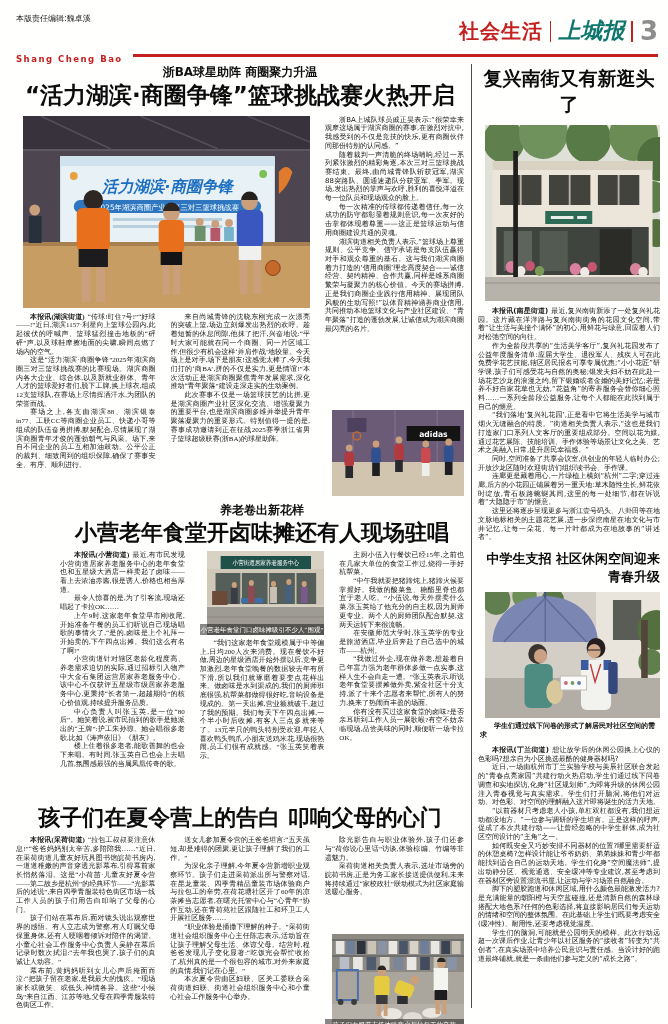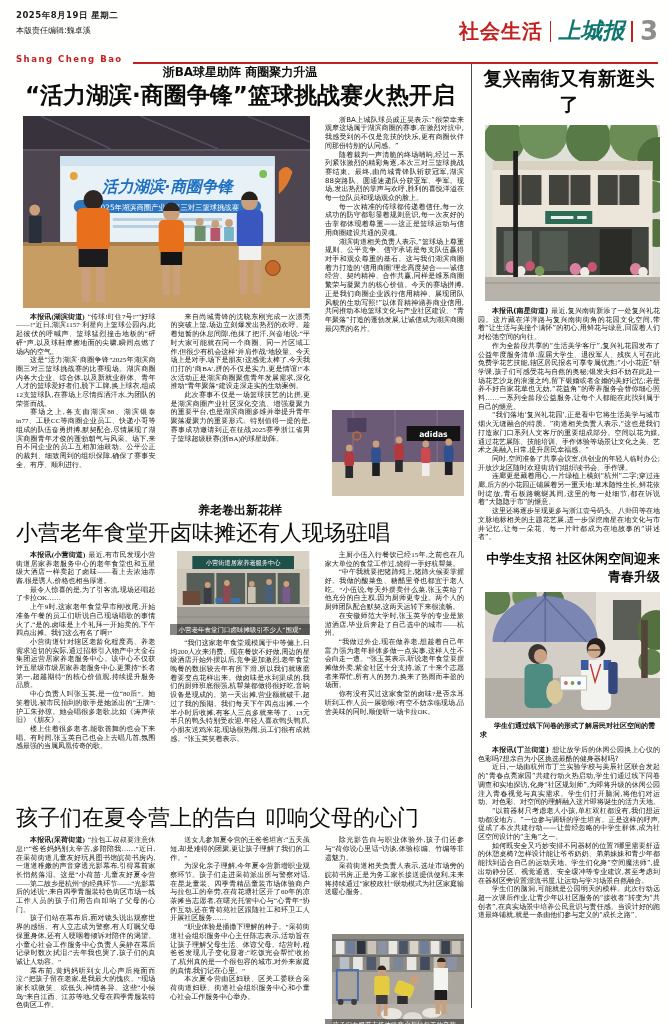--- a/index.html
+++ b/index.html
@@ -11,35 +11,35 @@
   .hdr { position:absolute; top:10px; left:16px; right:10px; height:46px; }
   .hdr-date   { font-size:8.5px; font-weight:bold; color:#1c1c1c; letter-spacing:.5px; }
   .hdr-editor { font-size:8px; color:#1c1c1c; margin-top:3px; }
   .masthead { position:absolute; right:0; top:6px; display:flex; align-items:center; gap:7px; }
   .mast-section { font-size:20px; font-weight:900; color:#c32020; letter-spacing:1px; }
   .mast-paper   { font-size:22px; font-weight:bold; font-style:italic;
                   font-family:"DejaVu Serif", serif; color:#0f766e; }
   .mast-sep  { width:1.5px; height:21px; background:#c32020; }
   .mast-page { font-size:26px; font-weight:bold; color:#8d8d8d; }
   .hdr-rule { position:absolute; top:54px; left:16px; right:10px;
-              display:flex; align-items:flex-end; gap:10px; }
+              display:flex; align-items:flex-start; gap:10px; }
   .pinyin { color:#c32020; font-weight:bold; font-size:8.5px; letter-spacing:1.5px; white-space:nowrap; }
   .rule-line { flex:1; height:2.5px; background:#c32020; }
 
   
   .content { position:absolute; top:64px; left:16px; right:8px; bottom:2px; display:flex; }
   .main { width:448px; flex:none; }
   .vdiv { width:1px; background:#4c4c4c; margin:0 6px 14px 7px; }
   .sidebar { flex:1; min-width:0; }
 
   
   .kicker { text-align:center; font-weight:bold; font-size:12px; margin:0 0 2px; color:#111; }
   .hl-xl { text-align:center; font-weight:900; font-size:23px; line-height:1.12;
            margin:0 0 7px; color:#0c0c0c; }
-  .hl-lg { text-align:left; font-weight:400; font-size:22px; line-height:1.1;
+  .hl-lg { text-align:center; font-weight:700; font-size:22px; line-height:1.1;
            margin:0 0 6px; color:#0c0c0c; }
   .p { font-size:7px; line-height:8.7px; text-align:justify; text-indent:2em;
        margin:0; color:#161616; }
   .dl { font-weight:bold; margin-right:3px; }
   .cols { display:flex; gap:15px;font-family:Liberation Serif, serif; }
   .col { flex:1; min-width:0; overflow:hidden; }
   .photo-wrap { position:relative; line-height:0;padding-left:7px; }
   .ovl-cap { position:absolute; left:0; right:0; bottom:0; background:rgba(15,15,15,.5);
              color:#fff; font-size:6.5px; line-height:11px; text-align:center;
              white-space:nowrap; overflow:hidden; }
@@ -47,40 +47,39 @@
 
   
   .art-bb { margin-bottom:6px; }
   .bb-body { display:flex; gap:15px; height:380px; overflow:hidden; }
   .bb-left { width:294px; flex:none; display:flex; flex-direction:column; }
   .bb-left .cols { flex:1; margin-top:5px; overflow:hidden; }
   .bb-c3 { flex:1; min-width:0; display:flex; flex-direction:column; }
   .bb-c3 .ptext { flex:1; overflow:hidden; }
 
   
-  .art-mid { margin-bottom:7px; }
+  .art-mid { margin-bottom:7px;margin-left:44px; }
   .mid-body { height:248px; overflow:hidden; }
   .cam-body { height:198px; overflow:hidden; }
   .col .photo-wrap { margin-bottom:4px;border-radius:7px; }
   .cam-c3 { display:flex; flex-direction:column; }
   .cam-c3 .ptext { flex:1; overflow:hidden; }
 
   
   .sb-hl1 { text-align:center; font-weight:900; font-size:19px; margin:2px 0 7px; color:#0c0c0c; }
   .sb-hl2 { text-align:right; font-weight:900; font-size:13px; margin:8px 0 6px; color:#0c0c0c; }
   .sb-text { margin-top:6px; }
   .sb-cap { font-size:7px; font-weight:bold; line-height:9.5px; margin:4px 2px 5px; text-indent:2em; }
 </style>
 </head>
 <body>
 
 <div class="page">
 
   <div class="hdr">
-    <div class="hdr-date">2025年8月19日 星期二</div>
     <div class="hdr-editor">本版责任编辑:魏卓溪</div>
     <div class="masthead">
       <span class="mast-section">社会生活</span>
       <span class="mast-sep"></span>
       <span class="mast-paper">上城报</span>
       <span class="mast-sep"></span>
       <span class="mast-page">3</span>
     </div>
   </div>
   <div class="hdr-rule">
@@ -434,18 +433,19 @@
               <circle cx="100" cy="91" r="2" fill="#5a7ab0"></circle>
           </svg>
         </div>
         <div class="sb-cap">学生们通过线下问卷的形式了解居民对社区空间的需求</div>
         <div>
           <p class="p"><b class="dl">本报讯(丁兰街道)</b><span>想让放学后的休闲公园换上心仪的色彩吗?想亲自为小区挑选最酷的健身器材吗?</span></p>
 
         <p class="p">近日,一场由杭州市丁兰实验学校与美辰社区联合发起的“青春点亮家园”共建行动火热启动,学生们通过线下问卷调查和实地探访,化身“社区规划师”,为即将升级的休闲公园注入青春视觉与真实需求。学生们打开脑洞,将他们对运动、对色彩、对空间的理解融入这片即将诞生的活力天地。</p>
             <p class="p">“以前器材只考虑老人小孩,单杠双杠都没有,我们想运动都没地方。”一位参与调研的学生坦言。正是这样的呼声,促成了本次共建行动——让曾经忽略的中学生群体,成为社区空间设计的“主角”之一。</p>
             <p class="p">如何既安全又巧妙安排不同器材的位置?哪里需要舒适的休憩桌椅?怎样设计能让爷爷奶奶、弟弟妹妹和青少年都能找到适合自己的运动天地。学生们化身“空间魔法师”,提出动静分区、视觉通透、安全缓冲等专业建议,甚至考虑到在器材区旁设置漂流书屋,让运动与学习场景自然融合。</p>
+            <p class="p">脚下的塑胶跑道和休闲区域,用什么颜色最能激发活力?是充满能量的朝阳橙与天空蓝碰撞,还是清新自然的森林绿搭配大地色系?任何的色彩选择,将直接影响居民们每天运动的情绪和空间的整体氛围。在此基础上学生们既要考虑安全(缓冲性)、耐用性,还要考虑视觉温度。</p>
             <p class="p">学生们的脑洞,可能就是公园明天的模样。此次行动远超一次课后作业,让青少年以社区服务的“接收者”转变为“共创者”,在真实场景中培养公民意识与责任感。当设计好的跑道最终铺就,就是一条由他们参与定义的“成长之路”。</p>
           </div>
       </div>
     </div>
   </div>
 </div>
 
 </body></html>

